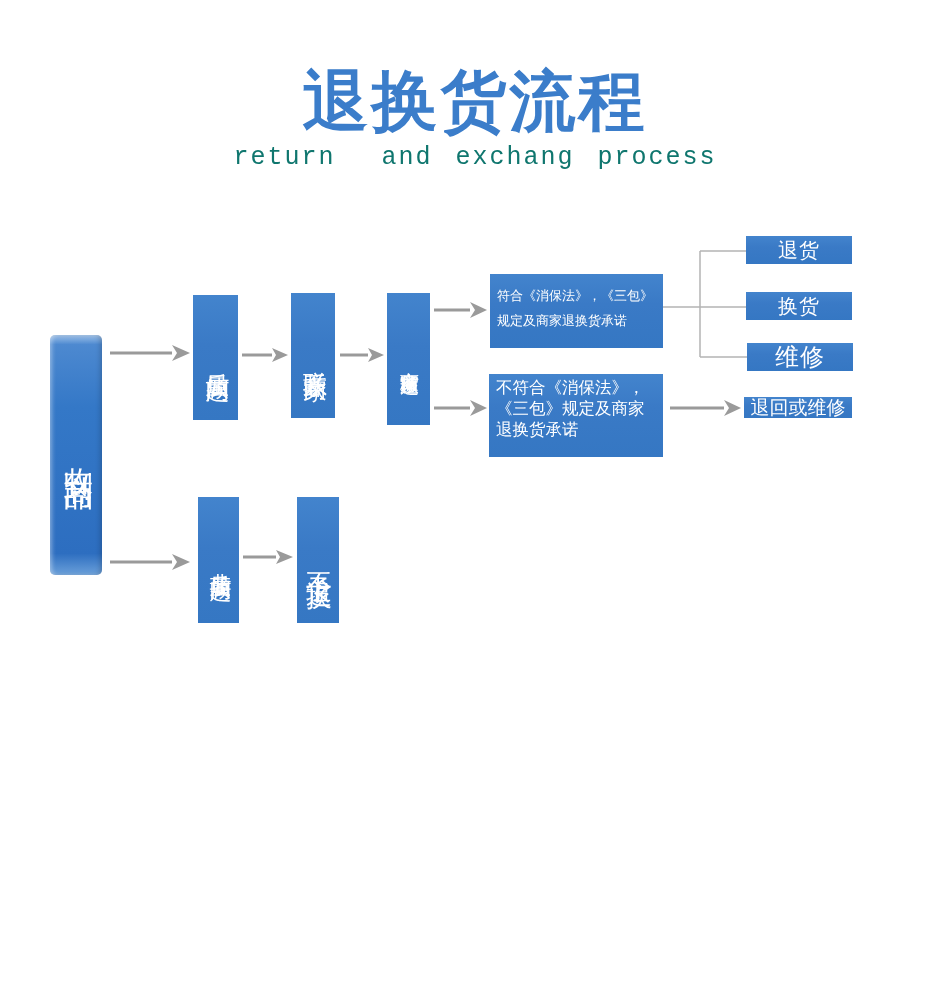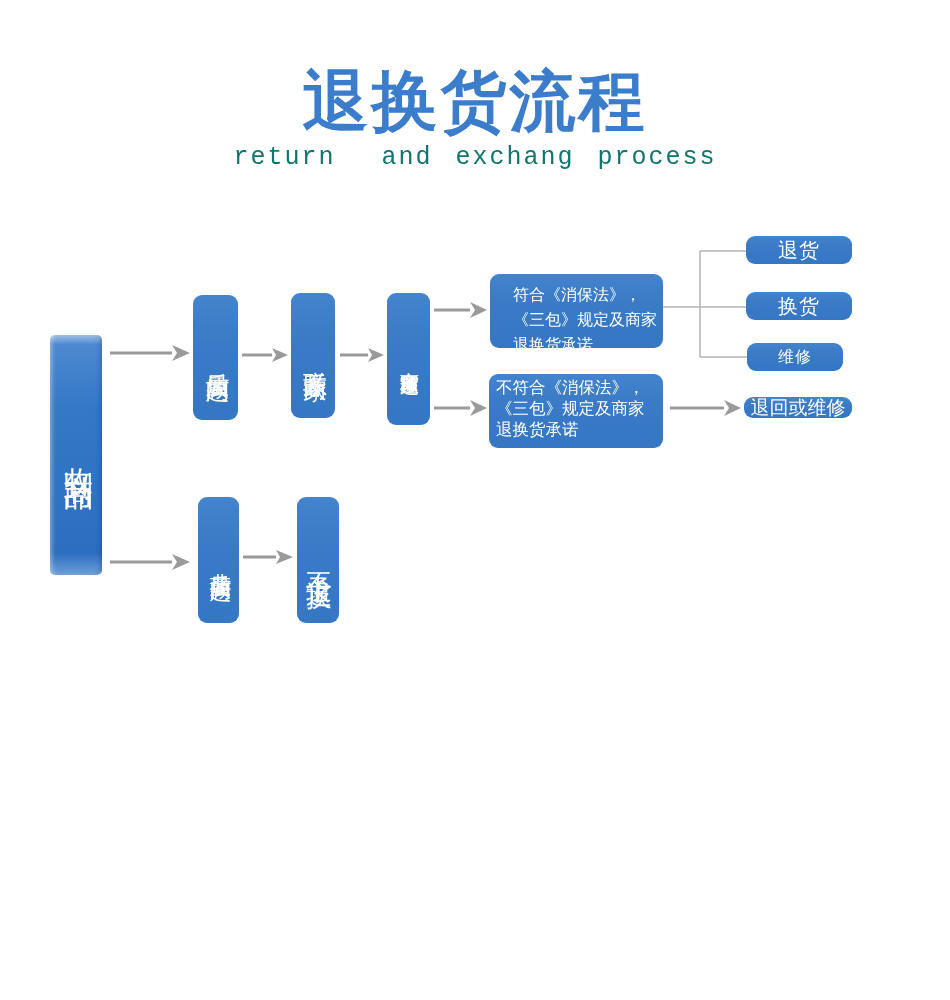--- a/index.html
+++ b/index.html
@@ -30,46 +30,45 @@
   }
   
   .diagram{position:absolute;left:0;top:0;width:950px;height:1000px;}
   svg.wires{position:absolute;left:0;top:0;}
   .node{
     position:absolute;
     background:linear-gradient(180deg,#4384cd 0%,#3a7ac6 40%,#3577c3 100%);
     color:#ffffff;
     display:flex;align-items:center;justify-content:center;
     box-sizing:border-box;
-    border-radius:9px;
   }
   .vtext{
     writing-mode:vertical-rl;
     text-orientation:upright;
   }
   .para{
     display:block;
     text-align:left;
   }
   
   #n-receive{
     left:50px;top:335px;width:52px;height:240px;
     font-size:29px;letter-spacing:5px;
     border-radius:5px;
     background:linear-gradient(180deg,#9ec1e8 0%,#4d89d0 4%,#3478c7 30%,#2d6ec0 91%,#6ba0da 100%);
     box-shadow:inset 3px 0 4px -1px rgba(255,255,255,.40), inset -3px 0 5px -1px rgba(0,0,0,.18);
   }
   #n-quality   {left:193px;top:295px;width:45px;height:125px;font-size:24px;letter-spacing:2px;}
   #n-contact   {left:291px;top:293px;width:44px;height:125px;font-size:24px;letter-spacing:2px;}
   #n-review    {left:387px;top:293px;width:43px;height:132px;font-size:19px;letter-spacing:1px;}
-  #n-comply    {left:490px;top:274px;width:173px;height:74px;font-size:16px;line-height:25px;padding:10px 5px 0 23px;}
-  #n-notcomply {left:489px;top:374px;width:174px;height:74px;font-size:16.5px;line-height:21px;padding:4px 5px 0 7px;}
+  #n-comply    {left:490px;top:274px;width:173px;height:74px;font-size:13px;line-height:25px;padding:10px 5px 0 7px;}
+  #n-notcomply {left:489px;top:374px;width:174px;height:83px;font-size:16.5px;line-height:21px;padding:4px 5px 0 7px;}
   #n-refund    {left:746px;top:236px;width:106px;height:28px;font-size:20px;letter-spacing:1px;}
   #n-exchange  {left:746px;top:292px;width:106px;height:28px;font-size:20px;letter-spacing:1px;}
-  #n-repair    {left:747px;top:343px;width:96px;height:28px;font-size:16px;letter-spacing:1px;}
+  #n-repair    {left:747px;top:343px;width:106px;height:28px;font-size:24px;letter-spacing:1px;}
   #n-retrepair {left:744px;top:397px;width:108px;height:21px;font-size:19px;}
   #n-nonquality{left:198px;top:497px;width:41px;height:126px;font-size:22px;letter-spacing:2px;}
   #n-noreturn  {left:297px;top:497px;width:42px;height:126px;font-size:26px;letter-spacing:4px;}
 
   .shaft{stroke:#9a9a9a;stroke-width:3;}
   .head{fill:#9a9a9a;}
   .fork{stroke:#b3b3b3;stroke-width:1.5;fill:none;}
 </style>
 </head>
 <body>

